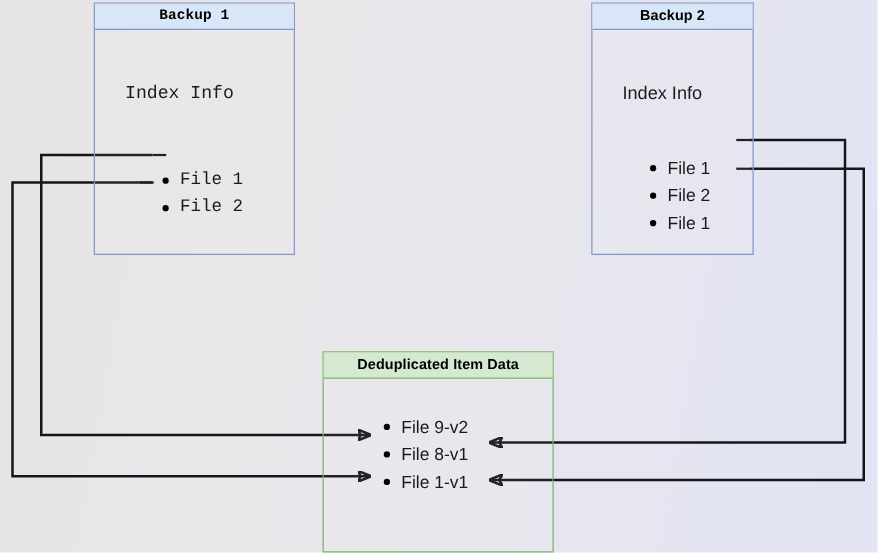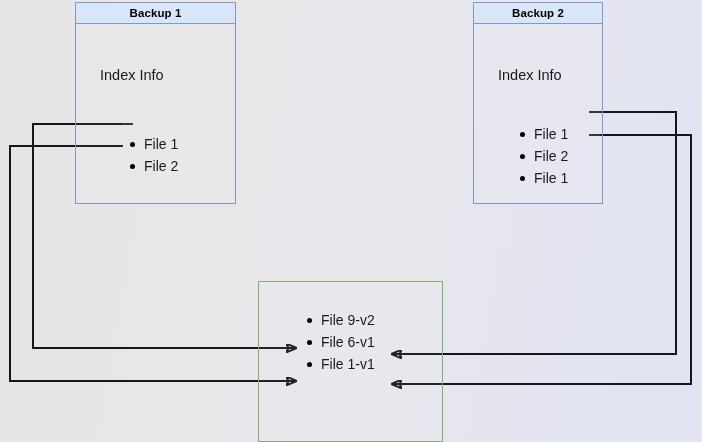--- a/index.html
+++ b/index.html
@@ -41,20 +41,21 @@
   .node .node-body {
     position: relative;
     height: calc(100% - 21px);
   }
   
   #backup1 {
     left: 75px;
     top: 2px;
     width: 161px;
     height: 202px;
+    font-family: Liberation Mono, monospace;
   }
   #backup2 {
     left: 473px;
     top: 2px;
     width: 130px;
     height: 202px;
   }
   .index-label {
     position: absolute;
     left: 24px;
@@ -163,22 +164,23 @@
       <div class="index-label">Index Info</div>
       <ul class="file-list">
         <li>File 1</li>
         <li>File 2</li>
         <li>File 1</li>
       </ul>
     </div>
   </div>
 
   <div class="node" id="dedup">
+    <div class="node-title">Deduplicated Item Data</div>
     <div class="node-body">
       <ul class="file-list">
         <li>File 9-v2</li>
-        <li>File 6-v1</li>
+        <li>File 8-v1</li>
         <li>File 1-v1</li>
       </ul>
     </div>
   </div>
 
 </div>
 
 </body></html>

